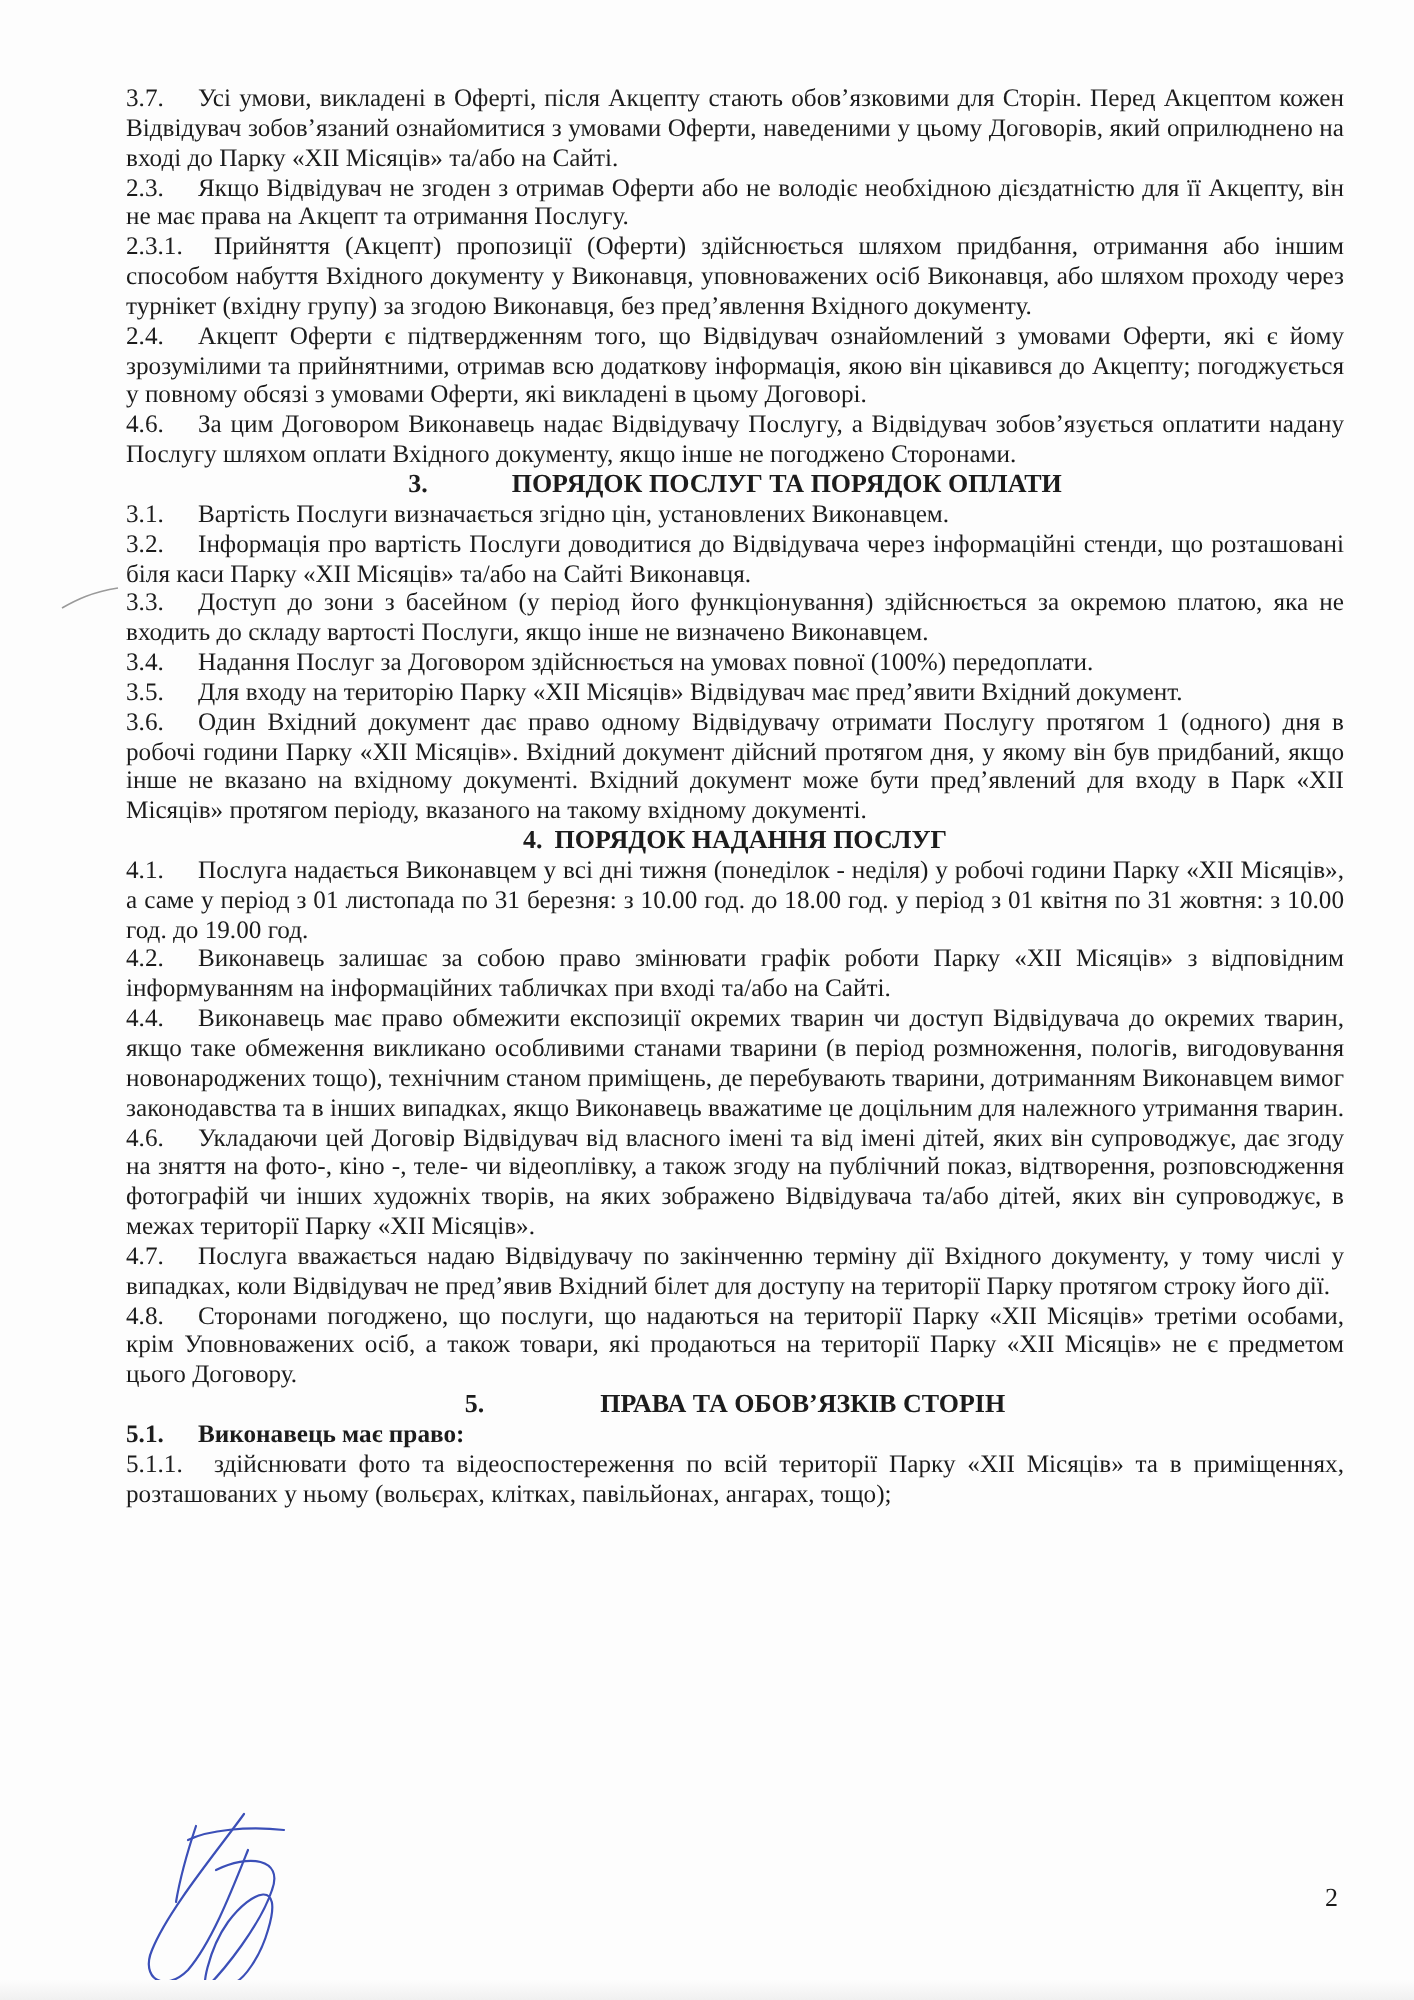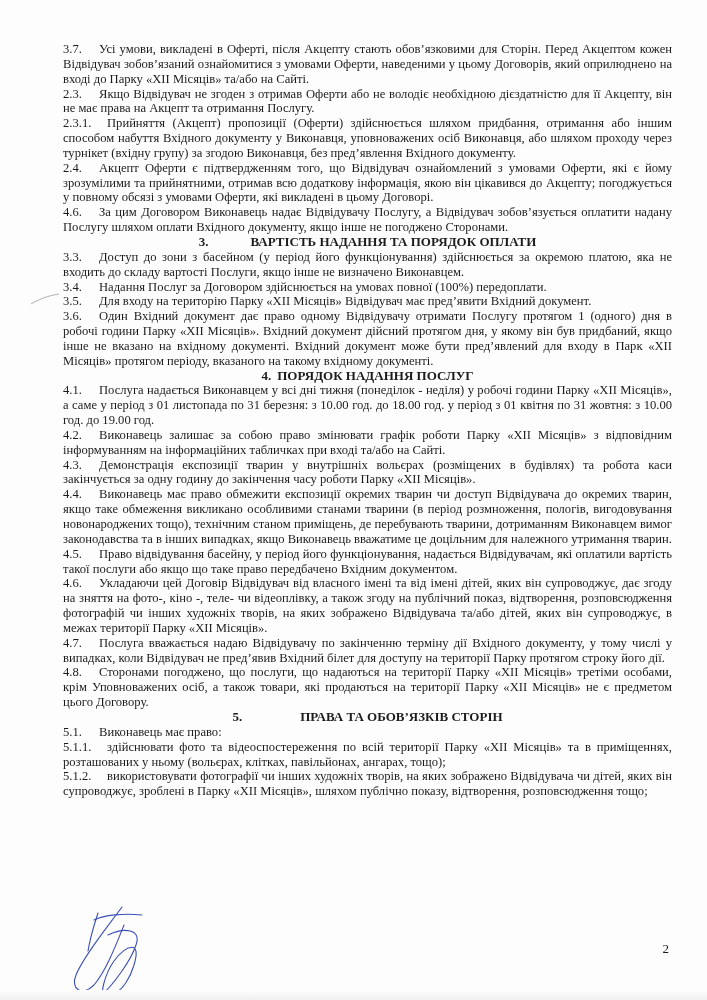--- a/index.html
+++ b/index.html
@@ -8,56 +8,55 @@
     font-family: "Liberation Serif", "DejaVu Serif", serif; color: #1c1c1c;
   }
   .page { position: absolute; left: 63px; top: 42px; width: 609px; font-size: 12.6px; line-height: 14.85px; }
   .p { text-align: justify; margin: 0; }
   .p .num { display: inline-block; min-width: 36px; }
   .p .num.wide { min-width: 36px; }
   .h { text-align: center; font-weight: bold; margin: 0; font-size: 13px; line-height: 14.85px; }
   .h .hn { display: inline-block; margin-right: 42px; }
   .h.tight .hn { margin-right: 6px; }
   .h5 .hn { margin-right: 58px; }
-  .b { font-weight: normal; }
+  .b { font-weight: bold; }
   .pagenum { position: absolute; right: 38px; top: 941px; font-size: 13px; }
   .sig { position: absolute; left: 64px; top: 905px; }
   .margin-mark { position: absolute; left: 30px; top: 292px; }
   .scan-edge { position: absolute; left: 0; bottom: 0; width: 707px; height: 10px; background: linear-gradient(to bottom, #fdfdfd, #f0f0f0); }
 </style>
 </head>
 <body>
 
 <div class="page">
   <p class="p"><span class="num">3.7.</span><span>Усі умови, викладені в Оферті, після Акцепту стають обов’язковими для Сторін. Перед Акцептом кожен Відвідувач зобов’язаний ознайомитися з умовами Оферти, наведеними у цьому Договорів, який оприлюднено на вході до Парку «XII Місяців» та/або на Сайті.</span></p>
   <p class="p"><span class="num">2.3.</span><span>Якщо Відвідувач не згоден з отримав Оферти або не володіє необхідною дієздатністю для її Акцепту, він не має права на Акцепт та отримання Послугу.</span></p>
   <p class="p"><span class="num wide" style="min-width:44px">2.3.1.</span><span>Прийняття (Акцепт) пропозиції (Оферти) здійснюється шляхом придбання, отримання або іншим способом набуття Вхідного документу у Виконавця, уповноважених осіб Виконавця, або шляхом проходу через турнікет (вхідну групу) за згодою Виконавця, без пред’явлення Вхідного документу.</span></p>
   <p class="p"><span class="num">2.4.</span><span>Акцепт Оферти є підтвердженням того, що Відвідувач ознайомлений з умовами Оферти, які є йому зрозумілими та прийнятними, отримав всю додаткову інформація, якою він цікавився до Акцепту; погоджується у повному обсязі з умовами Оферти, які викладені в цьому Договорі.</span></p>
   <p class="p"><span class="num">4.6.</span><span>За цим Договором Виконавець надає Відвідувачу Послугу, а Відвідувач зобов’язується оплатити надану Послугу шляхом оплати Вхідного документу, якщо інше не погоджено Сторонами.</span></p>
 
-  <p class="h"><span class="hn">3.</span><span>ВАРТІСТЬ НАДАННЯ ТА ПОРЯДОК ОПЛАТИ</span></p>
+  <p class="h"><span class="hn">3.</span><span>ПОРЯДОК ПОСЛУГ ТА ПОРЯДОК ОПЛАТИ</span></p>
+  <p class="p"><span class="num">3.1.</span><span>Вартість Послуги визначається згідно цін, установлених Виконавцем.</span></p>
+  <p class="p"><span class="num">3.2.</span><span>Інформація про вартість Послуги доводитися до Відвідувача через інформаційні стенди, що розташовані біля каси Парку «XII Місяців» та/або на Сайті Виконавця.</span></p>
   <p class="p"><span class="num">3.3.</span><span>Доступ до зони з басейном (у період його функціонування) здійснюється за окремою платою, яка не входить до складу вартості Послуги, якщо інше не визначено Виконавцем.</span></p>
   <p class="p"><span class="num">3.4.</span><span>Надання Послуг за Договором  здійснюється на умовах повної (100%) передоплати.</span></p>
   <p class="p"><span class="num">3.5.</span><span>Для входу на територію Парку «XII Місяців» Відвідувач має пред’явити Вхідний документ.</span></p>
   <p class="p"><span class="num">3.6.</span><span>Один Вхідний документ дає право одному Відвідувачу отримати Послугу протягом 1 (одного) дня в робочі години Парку «XII Місяців». Вхідний документ дійсний протягом дня, у якому він був придбаний, якщо інше не вказано на вхідному документі. Вхідний документ може бути пред’явлений для входу в Парк «XII Місяців» протягом періоду, вказаного на такому вхідному документі.</span></p>
 
   <p class="h tight"><span class="hn">4.</span><span>ПОРЯДОК НАДАННЯ ПОСЛУГ</span></p>
   <p class="p"><span class="num">4.1.</span><span>Послуга надається Виконавцем у всі дні тижня (понеділок - неділя) у робочі години Парку «XII Місяців», а саме у період з 01 листопада по 31 березня: з 10.00 год. до 18.00 год. у період з 01 квітня по 31 жовтня: з 10.00 год. до 19.00 год.</span></p>
   <p class="p"><span class="num">4.2.</span><span>Виконавець залишає за собою право змінювати графік роботи Парку «XII Місяців» з відповідним інформуванням на інформаційних табличках при вході та/або на Сайті.</span></p>
-  <p class="p"><span class="num">4.3.</span><span>Демонстрація експозиції тварин у внутрішніх вольєрах (розміщених в будівлях) та робота каси закінчується за одну годину до закінчення часу роботи Парку «XII Місяців».</span></p>
   <p class="p"><span class="num">4.4.</span><span>Виконавець має право обмежити експозиції окремих тварин чи доступ Відвідувача до окремих тварин, якщо таке обмеження викликано особливими станами тварини (в період розмноження, пологів, вигодовування новонароджених тощо), технічним станом приміщень, де перебувають тварини, дотриманням Виконавцем вимог законодавства та в інших випадках, якщо Виконавець вважатиме це доцільним для належного утримання тварин.</span></p>
-  <p class="p"><span class="num">4.5.</span><span>Право відвідування басейну, у період його функціонування, надається Відвідувачам, які оплатили вартість такої послуги або якщо що таке право передбачено Вхідним документом.</span></p>
   <p class="p"><span class="num">4.6.</span><span>Укладаючи цей Договір Відвідувач від власного імені та від імені дітей, яких він супроводжує, дає згоду на зняття на фото-, кіно -, теле- чи відеоплівку, а також згоду на публічний показ, відтворення, розповсюдження фотографій чи інших художніх творів, на яких зображено Відвідувача та/або дітей, яких він супроводжує, в межах території  Парку «XII Місяців».</span></p>
   <p class="p"><span class="num">4.7.</span><span>Послуга вважається надаю Відвідувачу по закінченню терміну дії Вхідного документу, у тому числі у випадках, коли Відвідувач не пред’явив Вхідний білет для доступу на території Парку протягом строку його дії.</span></p>
   <p class="p"><span class="num">4.8.</span><span>Сторонами погоджено, що послуги, що надаються на території Парку «XII Місяців» третіми особами, крім Уповноважених осіб, а також товари, які продаються на території Парку «XII Місяців» не є предметом цього Договору.</span></p>
 
   <p class="h h5"><span class="hn">5.</span><span>ПРАВА ТА ОБОВ’ЯЗКІВ СТОРІН</span></p>
   <p class="p b"><span class="num">5.1.</span><span>Виконавець має право:</span></p>
   <p class="p"><span class="num wide" style="min-width:44px">5.1.1.</span><span>здійснювати фото та відеоспостереження по всій території Парку «XII Місяців» та в приміщеннях, розташованих у ньому (вольєрах, клітках, павільйонах, ангарах, тощо);</span></p>
-  <p class="p"><span class="num wide" style="min-width:44px">5.1.2.</span><span>використовувати фотографії чи інших художніх творів, на яких зображено Відвідувача чи дітей, яких він супроводжує, зроблені в Парку «XII Місяців», шляхом публічно показу, відтворення, розповсюдження тощо;</span></p>
 </div>
 
 <svg class="margin-mark" width="30" height="14" viewBox="0 0 30 14">
   <path d="M1 12 C 8 8, 16 4, 29 2" stroke="#9a9a9a" stroke-width="0.8" fill="none"></path>
 </svg>
 
 <svg class="sig" width="110" height="95" viewBox="0 0 110 95">
   <g fill="none" stroke="#3b4fb8" stroke-width="1.1" stroke-linecap="round">
     <path d="M58 2 C 45 20, 20 50, 12 70 C 6 84, 18 92, 30 80 C 42 66, 52 40, 60 20"></path>
     <path d="M30 15 C 40 10, 60 8, 78 10"></path>

